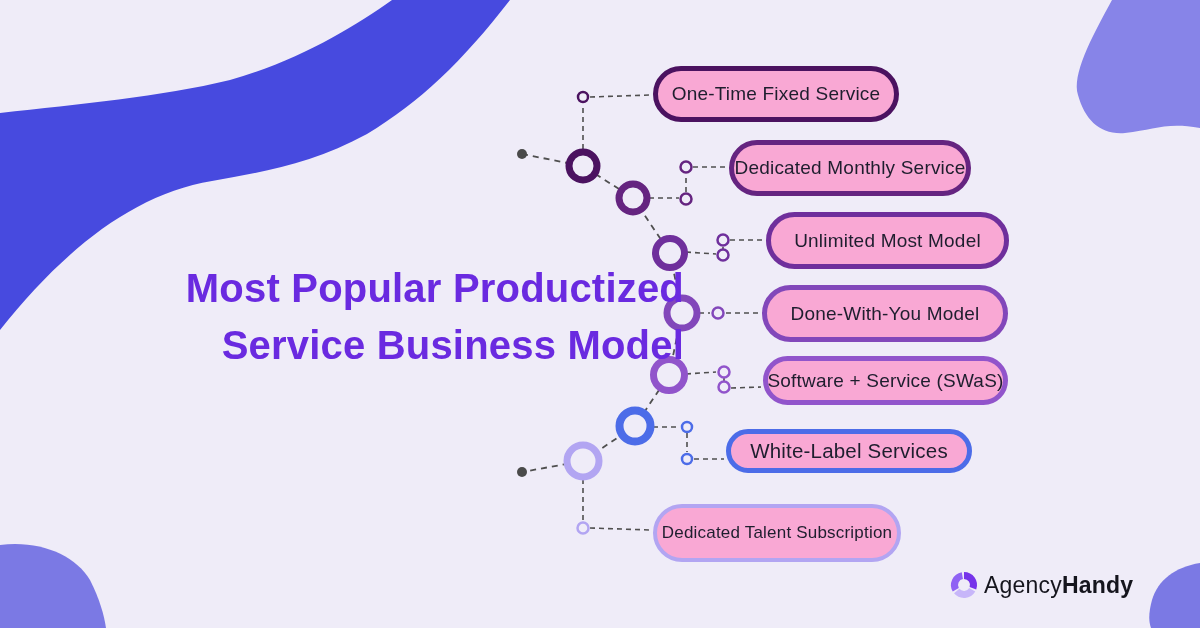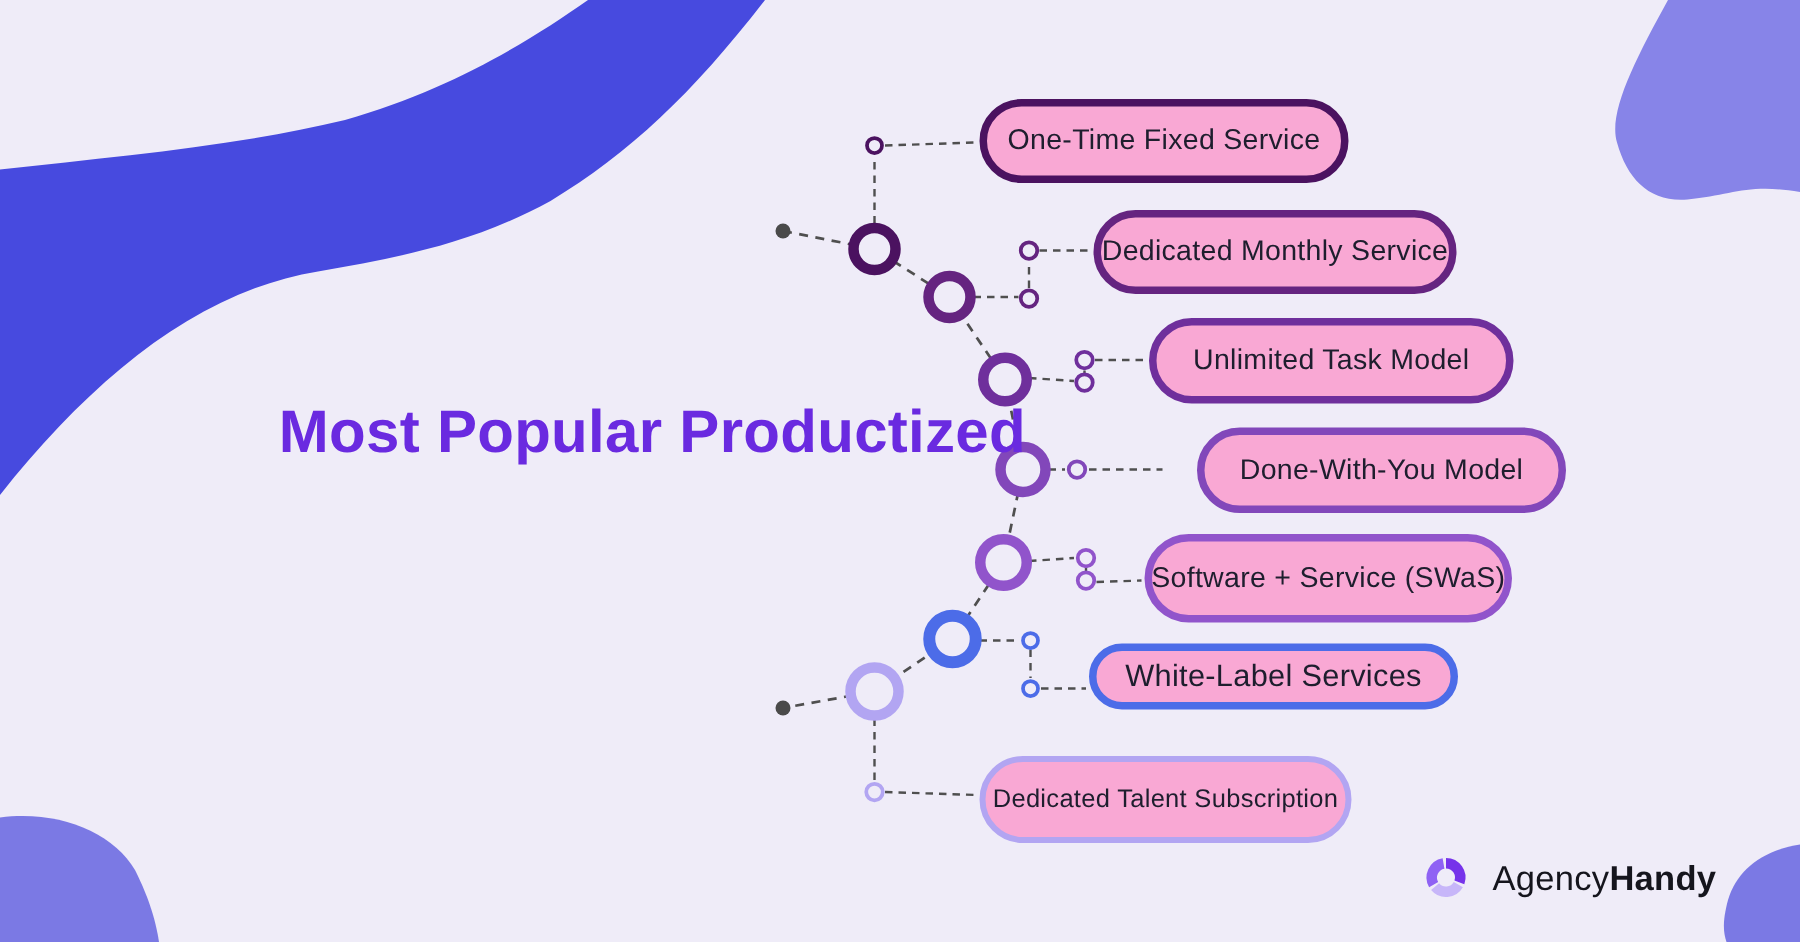--- a/index.html
+++ b/index.html
@@ -20,26 +20,26 @@
   }
   .pill{
     position:absolute;display:flex;align-items:center;justify-content:center;
     background:#f9a8d4;border:5px solid #000;border-radius:32px;
     font-size:19px;font-weight:500;color:var(--text);letter-spacing:.2px;
     box-sizing:border-box;white-space:nowrap;
   }
   .pill-1{left:653px;top:66px;width:246px;height:56px;}
   .pill-2{left:729px;top:140px;width:242px;height:56px;}
   .pill-3{left:766px;top:212px;width:243px;height:57px;}
-  .pill-4{left:798px;top:285px;width:246px;height:57px;}
-  .pill-5{left:763px;top:356px;width:245px;height:59px;}
+  .pill-4{left:762px;top:285px;width:246px;height:57px;}
+  .pill-5{left:763px;top:356px;width:245px;height:49px;}
   .pill-6{left:726px;top:429px;width:246px;height:44px;font-size:20.5px;}
   .pill-7{left:653px;top:504px;width:248px;height:58px;font-size:17px;border-width:4px;}
   .logo{
-    position:absolute;left:948px;top:569px;display:flex;align-items:center;gap:15px;
+    position:absolute;left:948px;top:569px;display:flex;align-items:center;gap:4px;
   }
   .logo-text{font-size:23px;color:#15151d;letter-spacing:.2px;}
   .logo-text b{font-weight:700;}
 </style>
 </head>
 <body>
 
 <div class="canvas">
 
   <svg class="deco" viewBox="0 0 1200 628">
@@ -78,30 +78,31 @@
     <circle class="mcircle" cx="633" cy="198" r="14" stroke="#652480" fill="#efecf8" stroke-width="7"></circle>
     <circle class="mcircle" cx="670" cy="253" r="14.5" stroke="#6f2f9c" fill="#efecf8" stroke-width="7"></circle>
     <circle class="mcircle" cx="682" cy="313" r="15" stroke="#8247ba" fill="#efecf8" stroke-width="7"></circle>
     <circle class="mcircle" cx="669" cy="375" r="15.5" stroke="#9154cb" fill="#efecf8" stroke-width="7"></circle>
     <circle class="mcircle" cx="635" cy="426" r="15.5" stroke-width="8" stroke="#4c6ce8" fill="#efecf8"></circle>
     <circle class="mcircle" cx="583" cy="461" r="16" stroke="#b2a5f2" fill="#efecf8" stroke-width="7"></circle>
   </svg>
 
   <div class="title">
     <div>Most Popular Productized</div>
+    <div>Service Business Model</div>
   </div>
 
   <div class="pill pill-1" style="border-color: rgb(75, 18, 96);">
     <span>One-Time Fixed Service</span>
   </div>
   <div class="pill pill-2" style="border-color: rgb(101, 36, 128);">
     <span>Dedicated Monthly Service</span>
   </div>
   <div class="pill pill-3" style="border-color: rgb(111, 47, 156);">
-    <span>Unlimited Task Model</span>
+    <span>Unlimited Most Model</span>
   </div>
   <div class="pill pill-4" style="border-color: rgb(130, 71, 186);">
     <span>Done-With-You Model</span>
   </div>
   <div class="pill pill-5" style="border-color: rgb(145, 84, 203);">
     <span>Software + Service (SWaS)</span>
   </div>
   <div class="pill pill-6" style="border-color: rgb(76, 108, 232);">
     <span>White-Label Services</span>
   </div>

